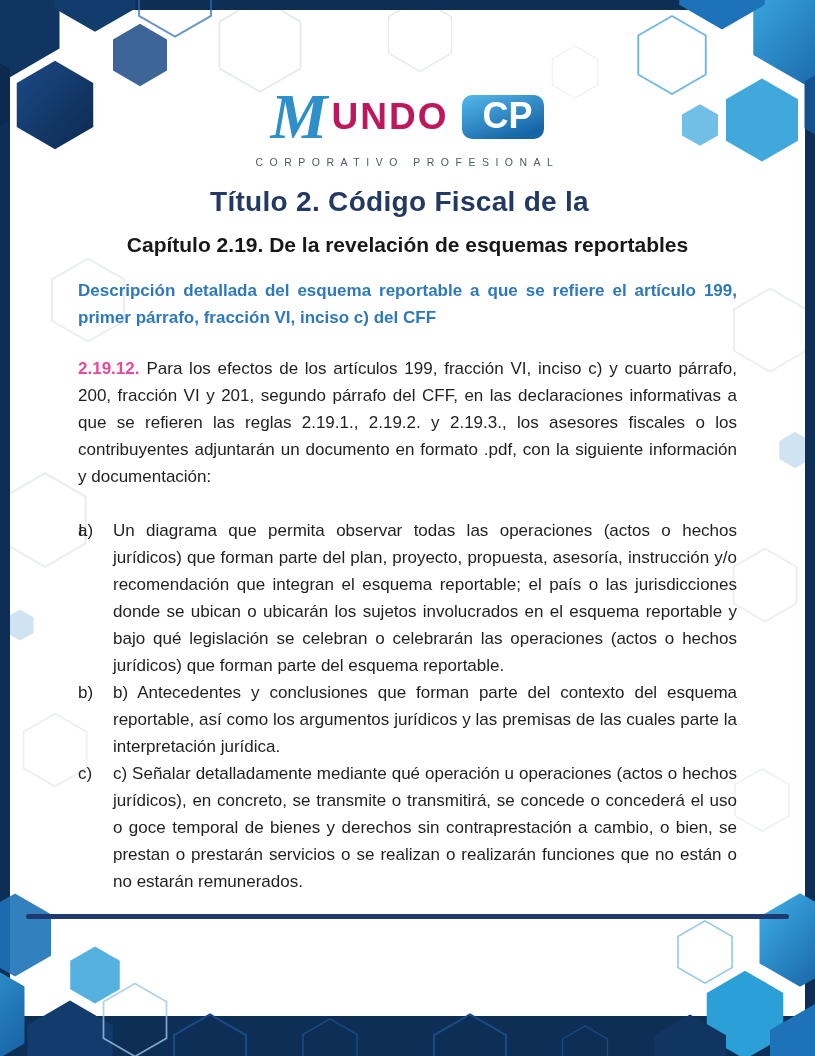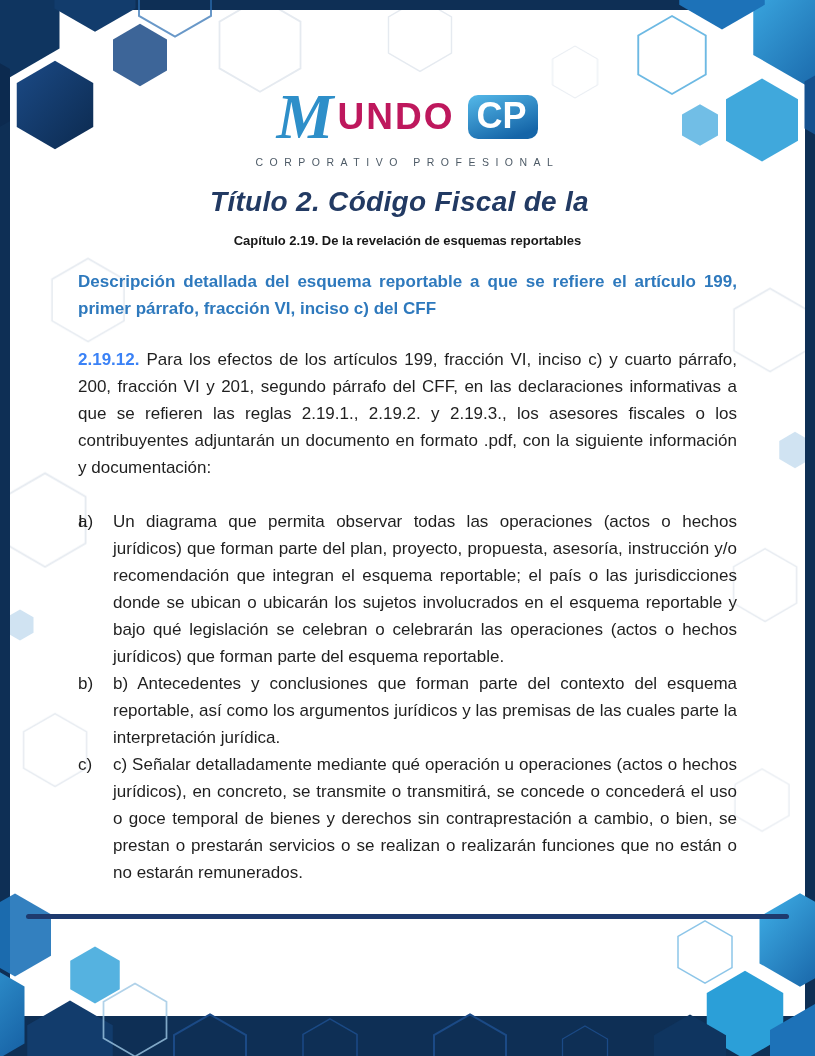--- a/index.html
+++ b/index.html
@@ -18,48 +18,48 @@
   .logo{margin-top:88px;text-align:center;}
   .logo-row{display:flex;justify-content:center;align-items:center;gap:4px;}
   .logo-m{
     font-family:"Liberation Serif",serif;font-style:italic;font-weight:700;
     font-size:64px;line-height:0.9;color:#2e8fc9;
   }
   .logo-undo{
     font-weight:700;font-size:37px;color:#be185d;letter-spacing:2px;line-height:1;
   }
   .logo-cp{
-    display:inline-block;margin-left:10px;padding:3px 12px 5px 8px;
+    display:inline-block;margin-left:10px;padding:3px 12px 5px 20px;
     background:linear-gradient(160deg,#55b9e9 0%,#1565a8 85%);
     color:#ffffff;font-weight:700;font-size:36px;line-height:1;border-radius:10px;
   }
   .logo-tagline{
     margin-top:10px;font-size:10.5px;letter-spacing:6.5px;color:#4d5a66;font-weight:400;
   }
 
   
   .title{
     margin:16px 16px 0 0;text-align:center;color:#223a63;
-    font-size:28px;font-weight:800;line-height:35px;letter-spacing:0.3px;font-style:italic;
+    font-size:28px;font-weight:800;line-height:35px;letter-spacing:0.3px;
   }
   .chapter{
     margin:14px 0 0 0;text-align:center;color:#181818;
-    font-size:13px;font-weight:700;
+    font-size:21px;font-weight:700;
   }
 
   
   .body-text{padding:0 78px;}
   .subtitle{
     margin:20px 0 0 0;color:#2e79bd;font-weight:700;
     font-size:17px;line-height:27px;text-align:justify;
   }
   .para{
     margin:24px 0 0 0;font-size:17px;line-height:27px;text-align:justify;
   }
-  .ref{color:#3b82f6;font-weight:700;margin-right:7px;}
+  .ref{color:#ec4899;font-weight:700;margin-right:7px;}
 
   .hang{position:relative;font-size:17px;line-height:27px;text-align:justify;}
   .hang .lbl{position:absolute;left:0;top:0;}
   .roman{margin-top:27px;padding-left:39px;}
   .alpha{margin-top:0;padding-left:35px;}
 </style>
 </head>
 <body>
 
 <svg class="bg" width="815" height="1056" viewBox="0 0 815 1056" aria-hidden="true">

